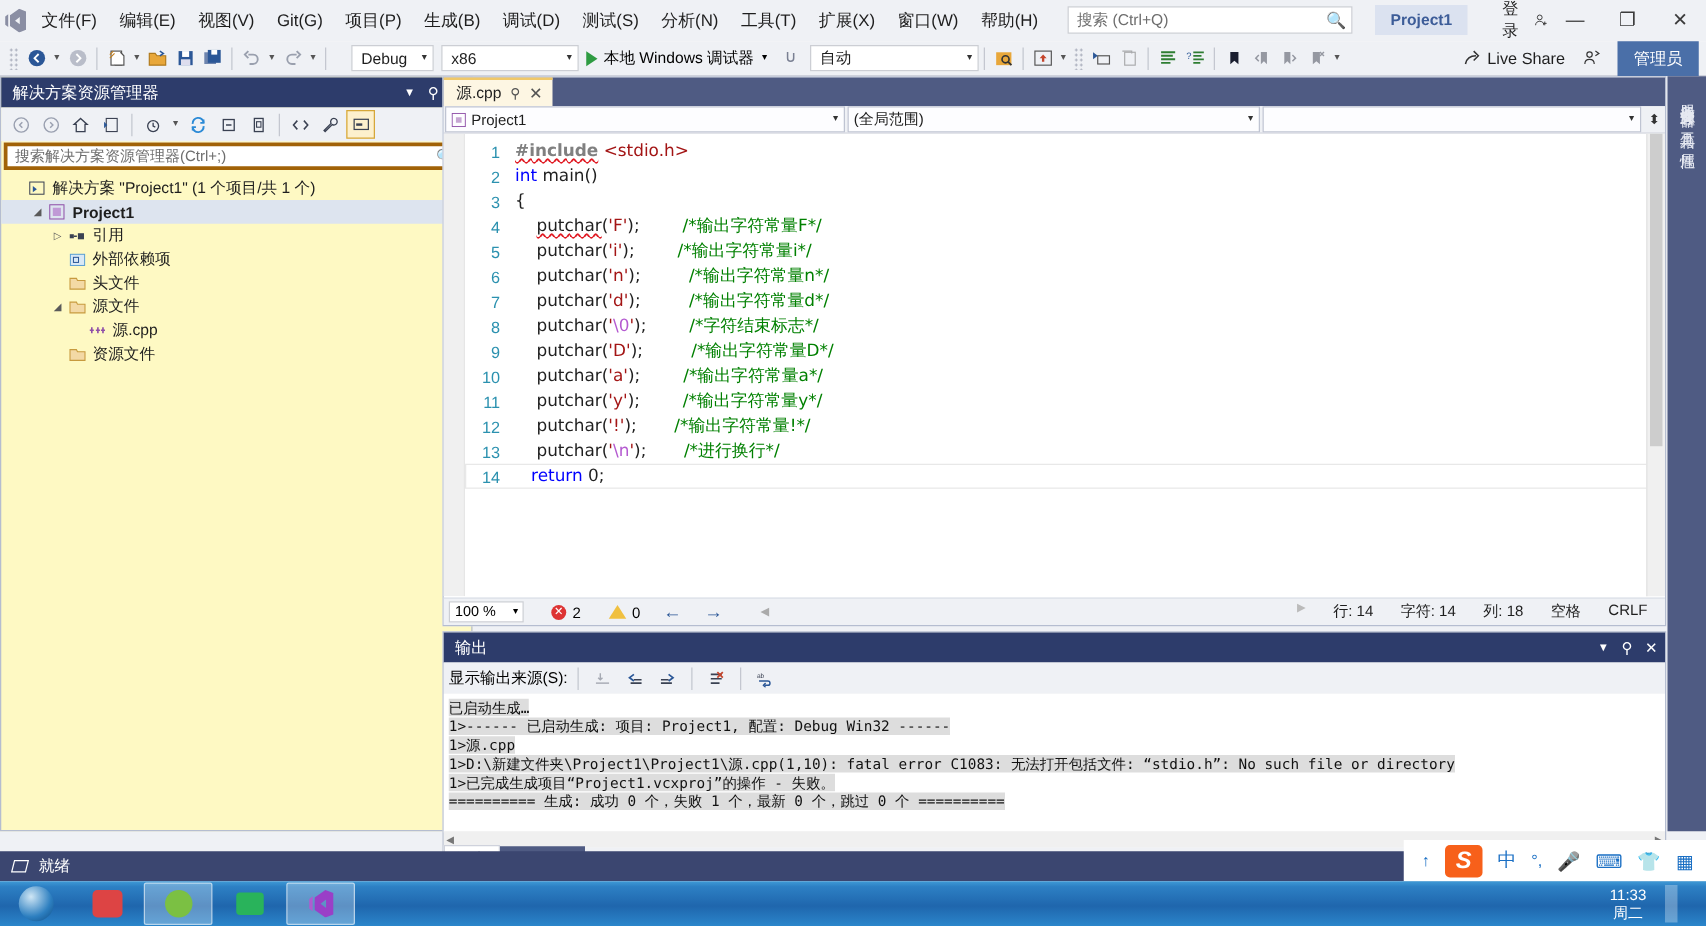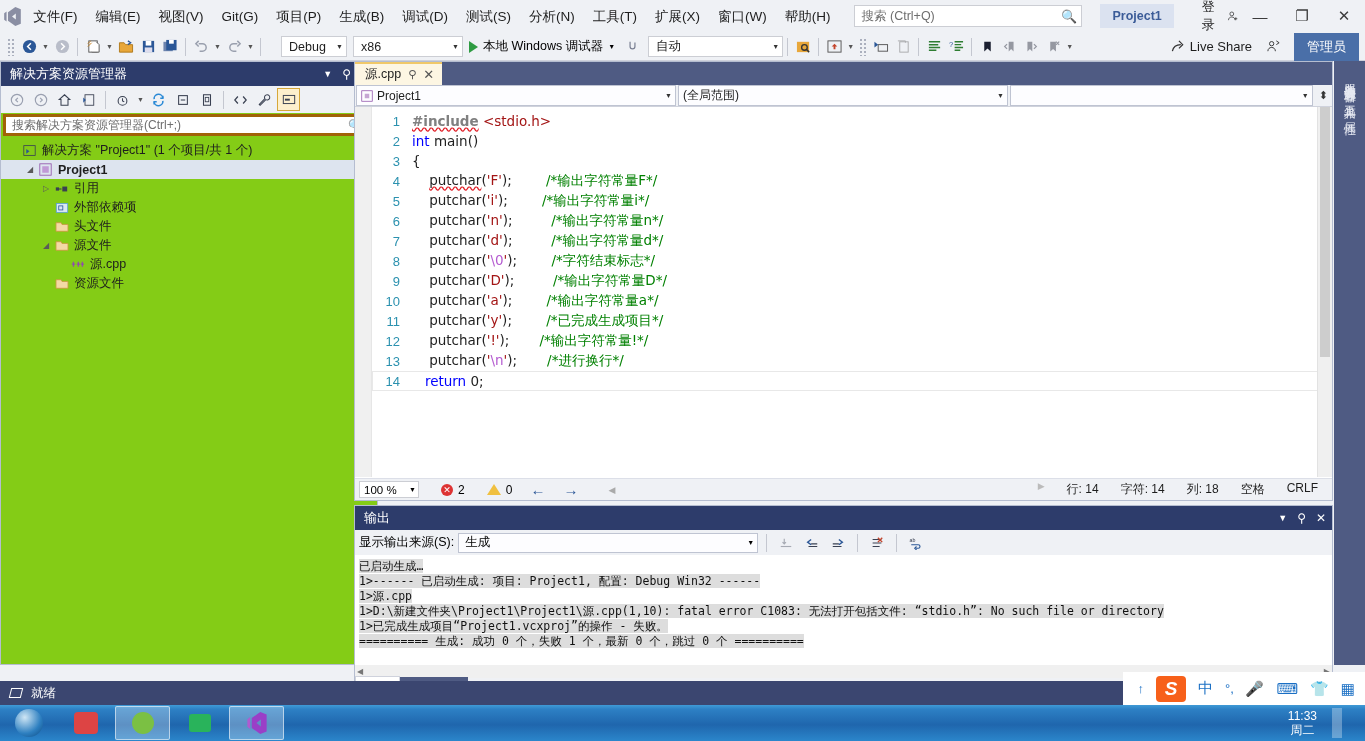--- a/index.html
+++ b/index.html
@@ -61,21 +61,21 @@
   .combo .carat { margin-left:auto; font-size:7px; color:#333; padding-left:8px; }
   .run-btn { display:flex; align-items:center; gap:5px; font-size:12.5px; padding:0 6px; height:22px; }
   .tri { width:0;height:0;border-left:9px solid #2e9b42;border-top:6px solid transparent;border-bottom:6px solid transparent;}
   .live-share { display:flex; align-items:center; gap:4px; font-size:13px; color:#1e1e1e; padding:0 8px;justify-content:flex-end; }
   .admin-pill { background:#4a6fa8; color:#fff; font-size:13px; padding:5px 13px; margin-left:8px; margin-right:6px;}
 
   
   .main { position:absolute; top:61px; left:0; right:0; bottom:40px; background:#eff1f5; }
 
   
-  .solexp { position:absolute; left:0; top:0; width:378px; bottom:36px; background:#84cc16;
+  .solexp { position:absolute; left:0; top:0; width:378px; bottom:36px; background:#fef9c3;
             border:1px solid #b5bdd0; }
   .panel-head { height:24px; background:#2d3c6b; color:#fff; display:flex; align-items:center;
                 padding:0 6px 0 9px; font-size:13px; }
   .panel-head .ctrls { margin-left:auto; display:flex; gap:10px; align-items:center; font-size:12px; }
   .sol-tools { height:27px; background:#eff1f5; display:flex; align-items:center; padding:0 4px; gap:1px;}
   .sol-tools .ic { width:23px;height:23px;display:flex;align-items:center;justify-content:center;
                    font-size:13px; color:#5a6378; }
   .sol-search { height:22px; margin:1px 2px; background:#fff; border:3px solid #a16207;
                 display:flex; align-items:center; padding:0 4px 0 6px; font-size:12px; color:#6e6e6e;}
   .tree { padding-top:4px; font-size:12.5px; color:#1e1e1e; }
@@ -618,21 +618,21 @@
           <div class="cl">
             <span class="ln">9</span>
             <span class="ctext"><span class="">    </span><span class="k-dark">putchar</span><span class="k-dark">(</span><span class="k-str">'D'</span><span class="k-dark">);</span><span class="">         </span><span class="k-com">/*输出字符常量D*/</span></span>
           </div>
           <div class="cl">
             <span class="ln">10</span>
             <span class="ctext"><span class="">    </span><span class="k-dark">putchar</span><span class="k-dark">(</span><span class="k-str">'a'</span><span class="k-dark">);</span><span class="">        </span><span class="k-com">/*输出字符常量a*/</span></span>
           </div>
           <div class="cl">
             <span class="ln">11</span>
-            <span class="ctext"><span class="">    </span><span class="k-dark">putchar</span><span class="k-dark">(</span><span class="k-str">'y'</span><span class="k-dark">);</span><span class="">        </span><span class="k-com">/*已完成生成项目*/</span></span>
+            <span class="ctext"><span class="">    </span><span class="k-dark">putchar</span><span class="k-dark">(</span><span class="k-str">'y'</span><span class="k-dark">);</span><span class="">        </span><span class="k-com">/*输出字符常量y*/</span></span>
           </div>
           <div class="cl">
             <span class="ln">12</span>
             <span class="ctext"><span class="">    </span><span class="k-dark">putchar</span><span class="k-dark">(</span><span class="k-str">'!'</span><span class="k-dark">);</span><span class="">       </span><span class="k-com">/*输出字符常量!*/</span></span>
           </div>
           <div class="cl">
             <span class="ln">13</span>
             <span class="ctext"><span class="">    </span><span class="k-dark">putchar</span><span class="k-dark">(</span><span class="k-str">'</span><span class="k-esc">\n</span><span class="k-str">'</span><span class="k-dark">);</span><span class="">       </span><span class="k-com">/*进行换行*/</span></span>
           </div>
           <div class="cl" style="outline: rgb(232, 232, 232) solid 1px; outline-offset: -1px;">
@@ -675,24 +675,20 @@
     <div class="panel-head">
       <span>输出</span>
       <span class="ctrls">
         <span style="font-size:9px;">▼</span>
         <span>⚲</span>
         <span>✕</span>
       </span>
     </div>
     <div class="out-tools">
       <span>显示输出来源(S):</span>
-      <div class="out-combo">
-        <span>生成</span>
-        <span class="carat">▼</span>
-      </div>
       <span class="tb-sep"></span>
       <span class="tb-btn">
         <svg width="14" height="14" viewBox="0 0 16 16" opacity=".4">
             <path d="M6 3v6M4 7l2 2 2-2" stroke="#3a4152" stroke-width="1.3" fill="none"></path>
             <path d="M2 12h12" stroke="#3a4152" stroke-width="1.3"></path>
           </svg>
       </span>
       <span class="tb-btn">
         <svg width="14" height="14" viewBox="0 0 16 16">
             <path d="M7 4L3 7l4 3" fill="none" stroke="#2b5797" stroke-width="1.6"></path>

